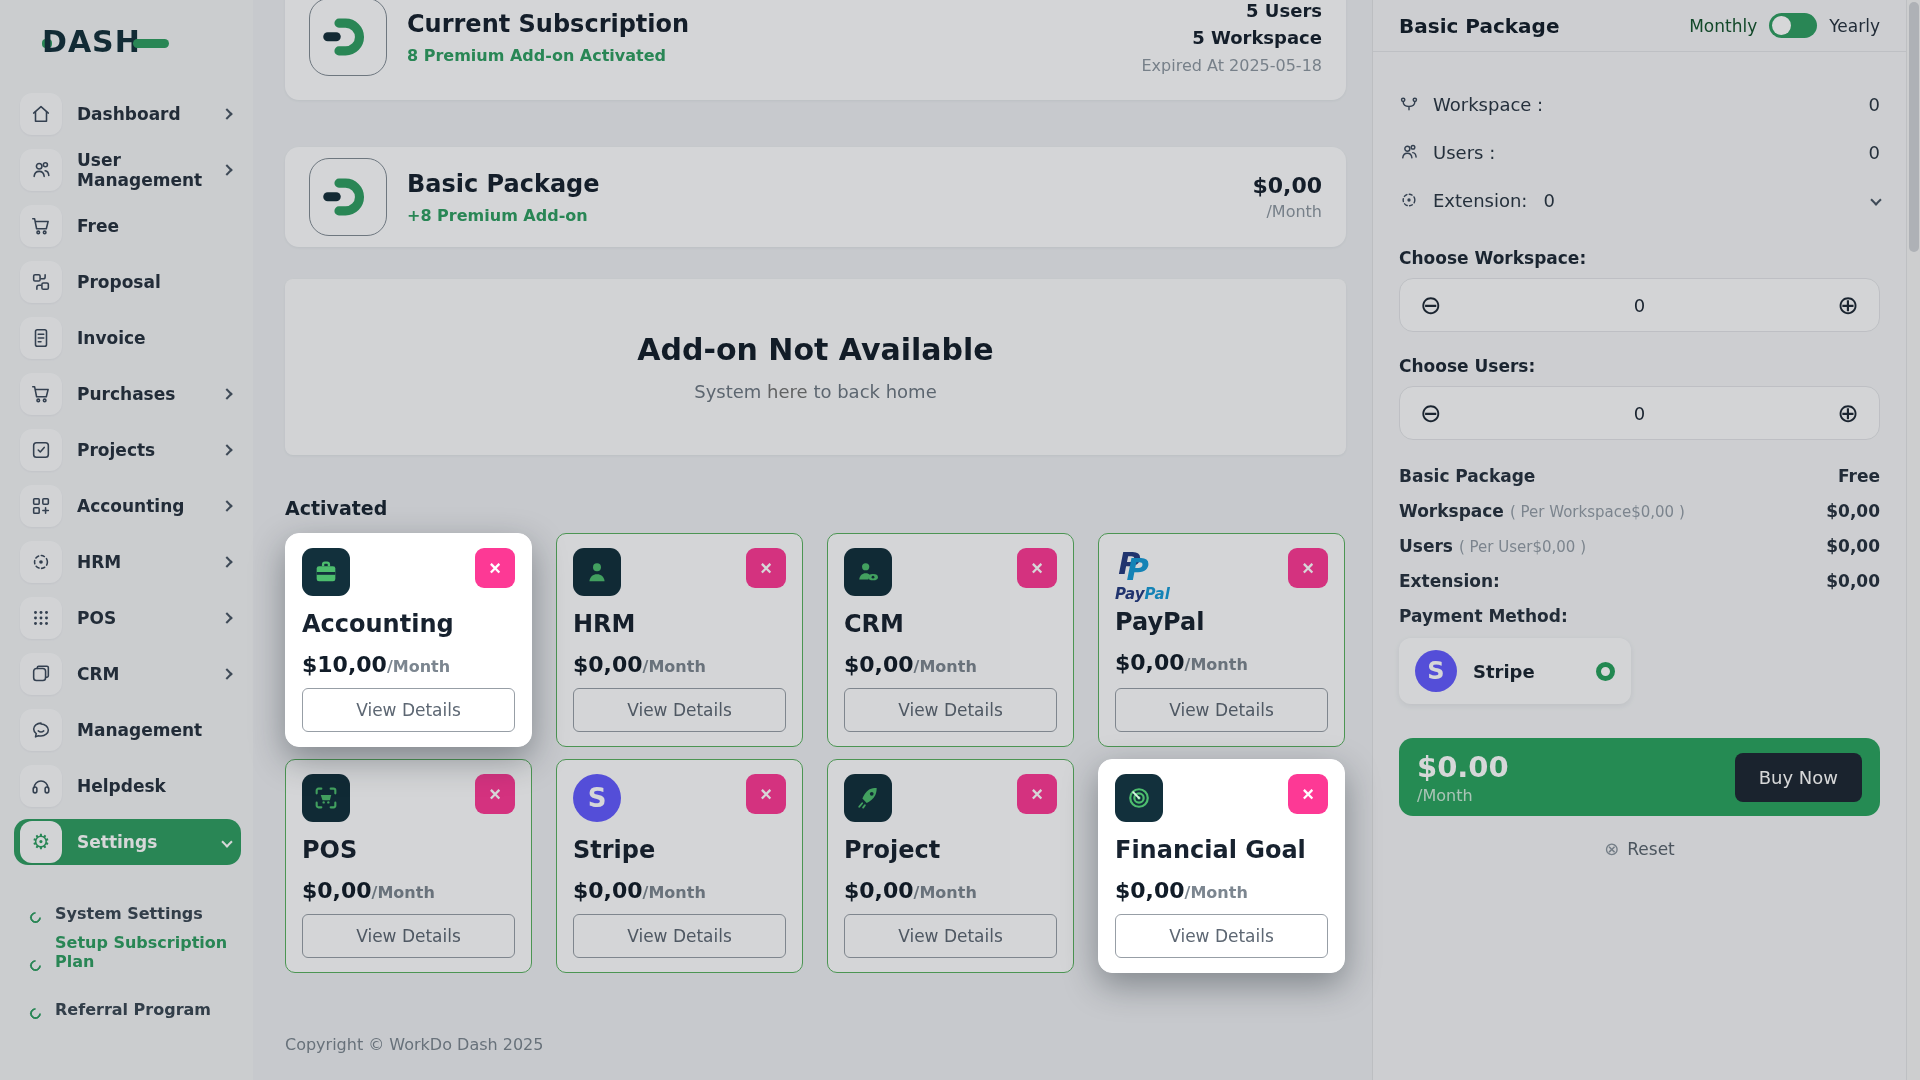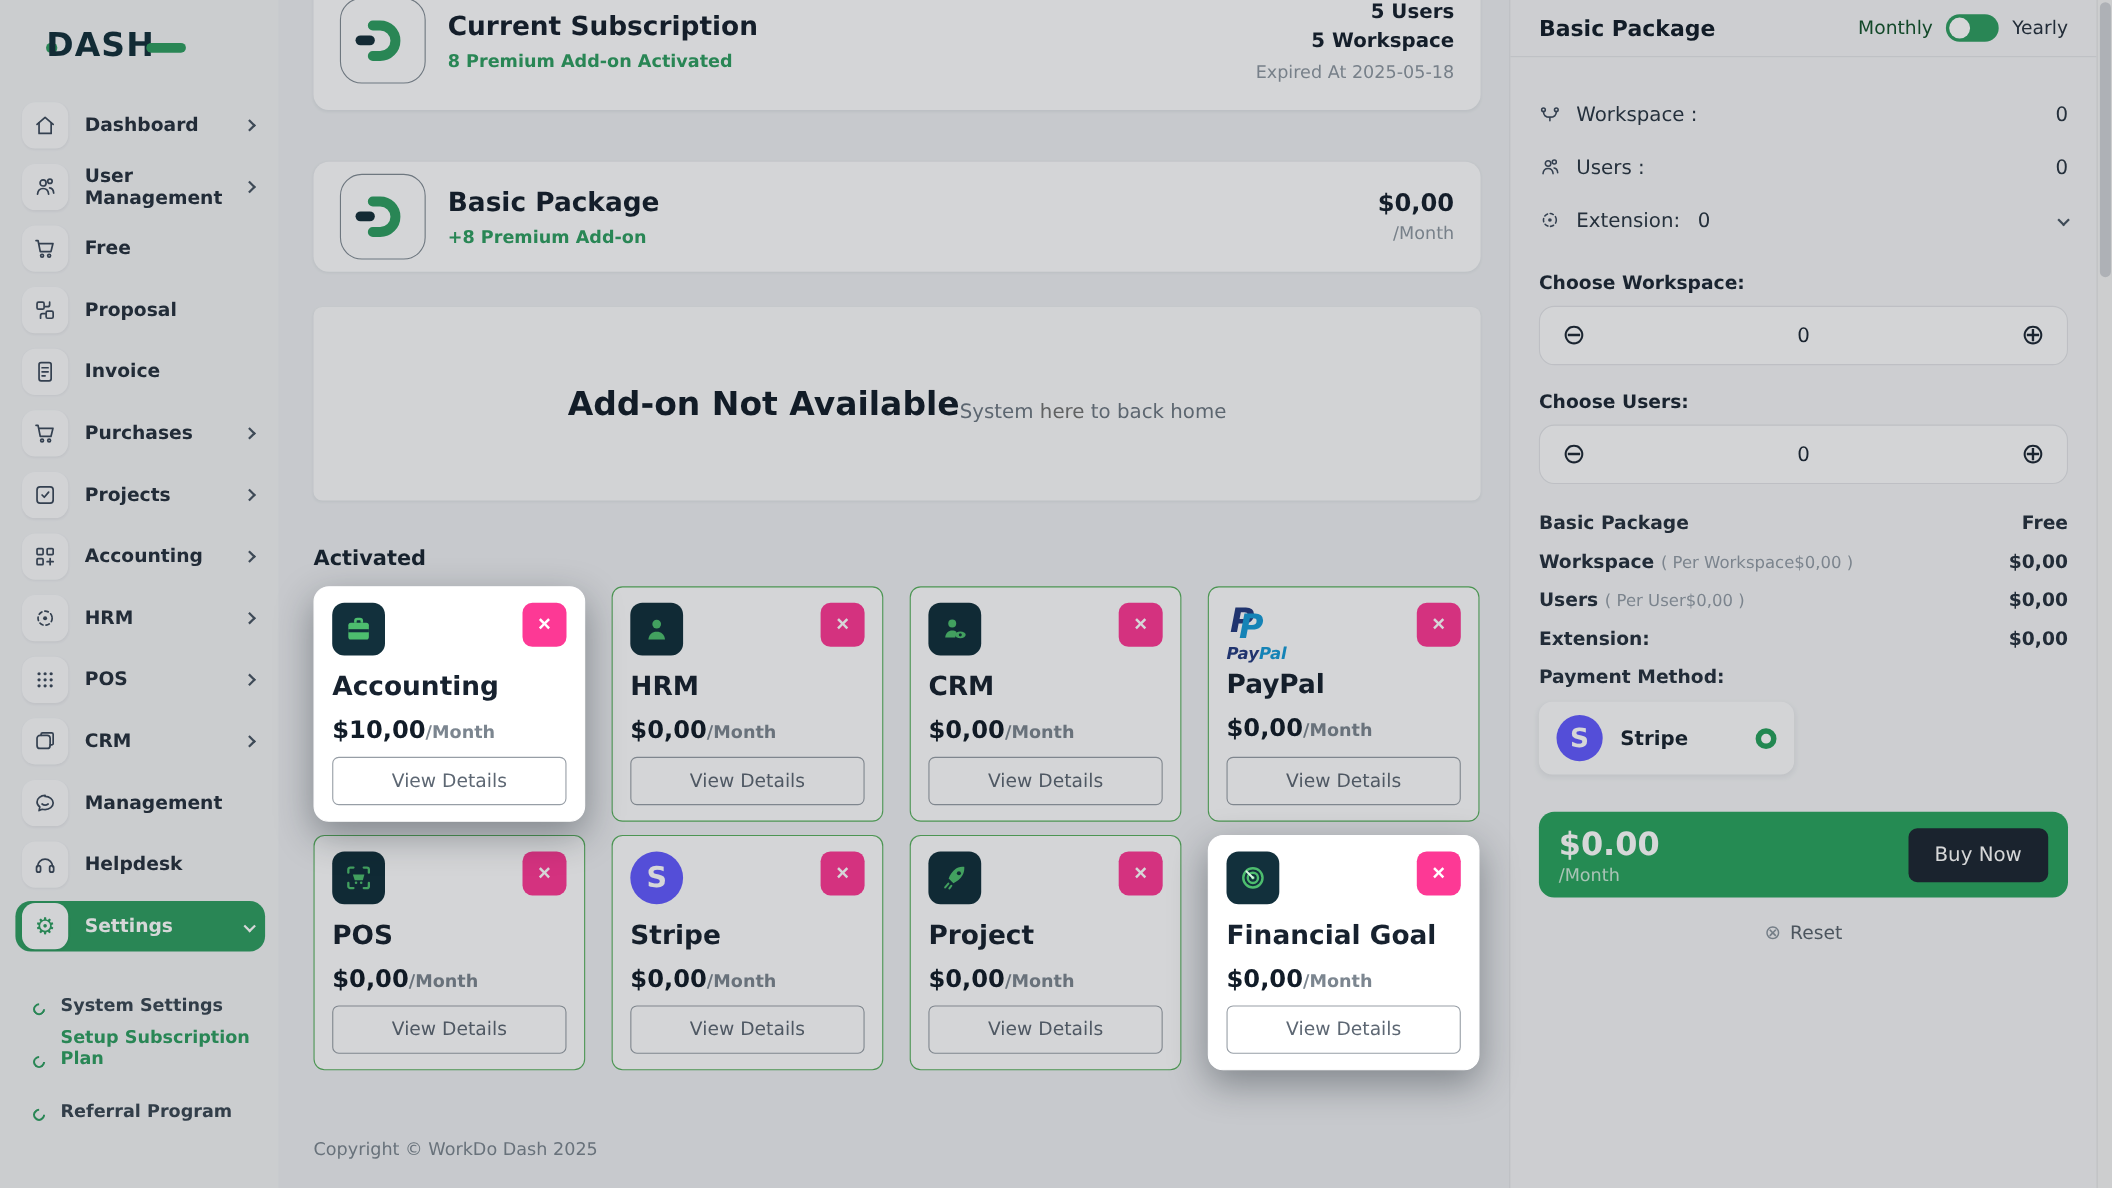--- a/index.html
+++ b/index.html
@@ -45,21 +45,21 @@
   .cs-title{font-size:24px;font-weight:700;color:#16212e}
   .cs-sub{font-size:16px;font-weight:600;color:#2f9e62;margin-top:8px;cursor:pointer}
   .cs-right{margin-left:auto;text-align:right;align-self:flex-start;padding-top:12px}
   .cs-right .r1{font-size:18px;font-weight:700;color:#16212e}
   .cs-right .r2{font-size:18px;font-weight:700;color:#16212e;margin-top:6px}
   .cs-right .r3{font-size:16px;color:#8d97a1;margin-top:8px}
   .bp-card{margin-top:47px;height:100px;padding:12px 24px;display:flex;align-items:center}
   .bp-right{margin-left:auto;text-align:right}
   .bp-price{font-size:22px;font-weight:700;color:#16212e}
   .bp-period{font-size:16px;color:#8d97a1;margin-top:4px}
-  .banner{margin-top:32px;height:176px;border-radius:8px;background:#fbfbfc;display:flex;flex-direction:row;align-items:center;justify-content:center}
+  .banner{margin-top:32px;height:176px;border-radius:8px;background:#fbfbfc;display:flex;flex-direction:column;align-items:center;justify-content:center}
   .banner-title{font-size:30px;font-weight:700;color:#141f2b}
   .banner-sub{font-size:18px;color:#6d7782;margin-top:14px}
   .banner-sub .link{color:#737373;cursor:pointer}
   .activated-h{margin-top:42px;font-size:19px;font-weight:700;color:#1a2633}
   .grid{margin-top:14px;display:grid;grid-template-columns:repeat(4,247px);gap:12px 24px}
   .acard{height:214px;background:#fdfdfe;border:1px solid #59b05f;border-radius:10px;padding:14px 16px;display:flex;flex-direction:column;position:relative}
   .acard.hl{background:#ffffff;border-color:#ffffff;border-radius:14px;box-shadow:0 12px 34px rgba(15,25,35,.38);z-index:60}
   .acard-top{display:flex;align-items:flex-start}
   .appchip{width:48px;height:48px;border-radius:11px;background:#12303c;display:flex;align-items:center;justify-content:center;flex:none}
   .appchip.clear{background:transparent;border-radius:0;flex-direction:column;width:70px;height:58px;align-items:flex-start;justify-content:flex-start}

